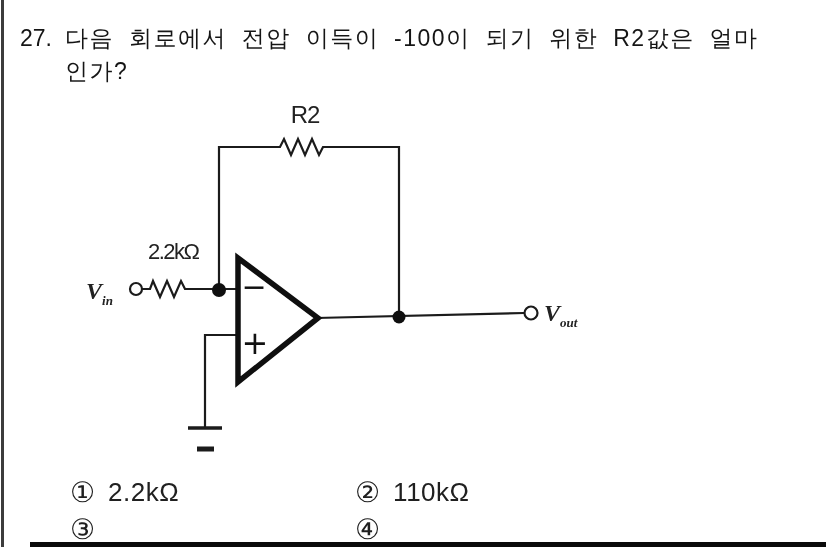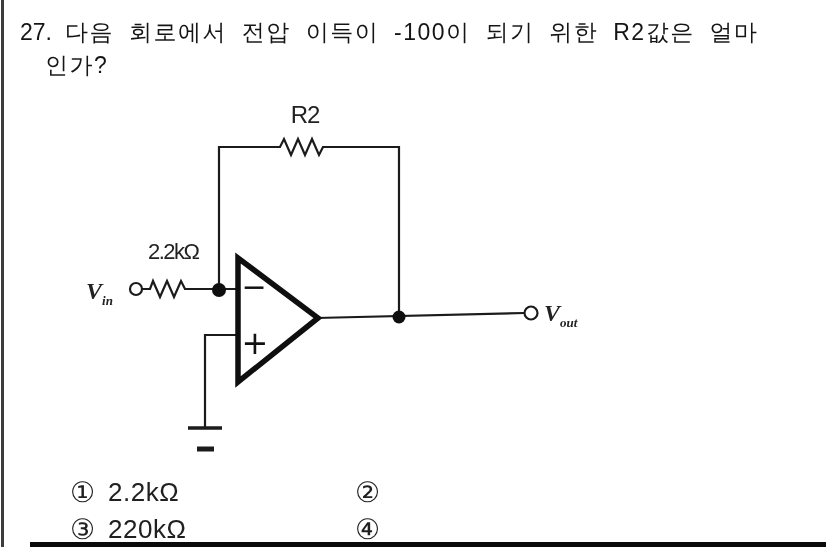--- a/index.html
+++ b/index.html
@@ -13,28 +13,28 @@
   }
   .left-border{
     position:absolute;left:1px;top:0;width:3px;height:547px;
     background:#3c3c3c;
   }
   .bottom-bar{
     position:absolute;left:30px;right:0;bottom:0;height:5px;
     background:#0a0a0a;
   }
   .question{
-    position:absolute;left:20px;top:16px;width:780px;
+    position:absolute;left:20px;top:22px;width:780px;
     font-size:23px;line-height:33px;letter-spacing:1.5px;
     color:#151515;
   }
   .q-line{white-space:nowrap;}
   .q-number{display:inline-block;width:45px;letter-spacing:0;}
   .q-text{word-spacing:7px;}
-  .q-line2{margin-left:25px;}
+  .q-line2{margin-left:45px;}
   .circuit-svg{
     position:absolute;left:0;top:0;width:826px;height:547px;
   }
   .wire{fill:none;stroke:#1b1b1b;stroke-width:2.2;stroke-linejoin:miter;}
   .opamp{fill:#ffffff;stroke:#0f0f0f;stroke-width:5.5;stroke-linejoin:miter;}
   .dot{fill:#0f0f0f;stroke:none;}
   .terminal{fill:#ffffff;stroke:#1b1b1b;stroke-width:2.2;}
   .gbar1{stroke:#1b1b1b;stroke-width:3.5;}
   .gbar2{stroke:#1b1b1b;stroke-width:5;}
   .lbl-res{font-family:"Liberation Sans","DejaVu Sans",sans-serif;font-size:24px;letter-spacing:-1px;fill:#222;}
@@ -102,26 +102,26 @@
   </svg>
 
   <div class="choices">
     <div class="choice-row">
       <div class="choice choice-col1">
         <span class="choice-marker">①</span>
         <span class="choice-label">2.2kΩ</span>
       </div>
       <div class="choice">
         <span class="choice-marker">②</span>
+        <span class="choice-label">110kΩ</span>
       </div>
     </div>
     <div class="choice-row">
       <div class="choice choice-col1">
         <span class="choice-marker">③</span>
-        <span class="choice-label">220kΩ</span>
       </div>
       <div class="choice">
         <span class="choice-marker">④</span>
       </div>
     </div>
   </div>
 
 </div>
 
 </body></html>

